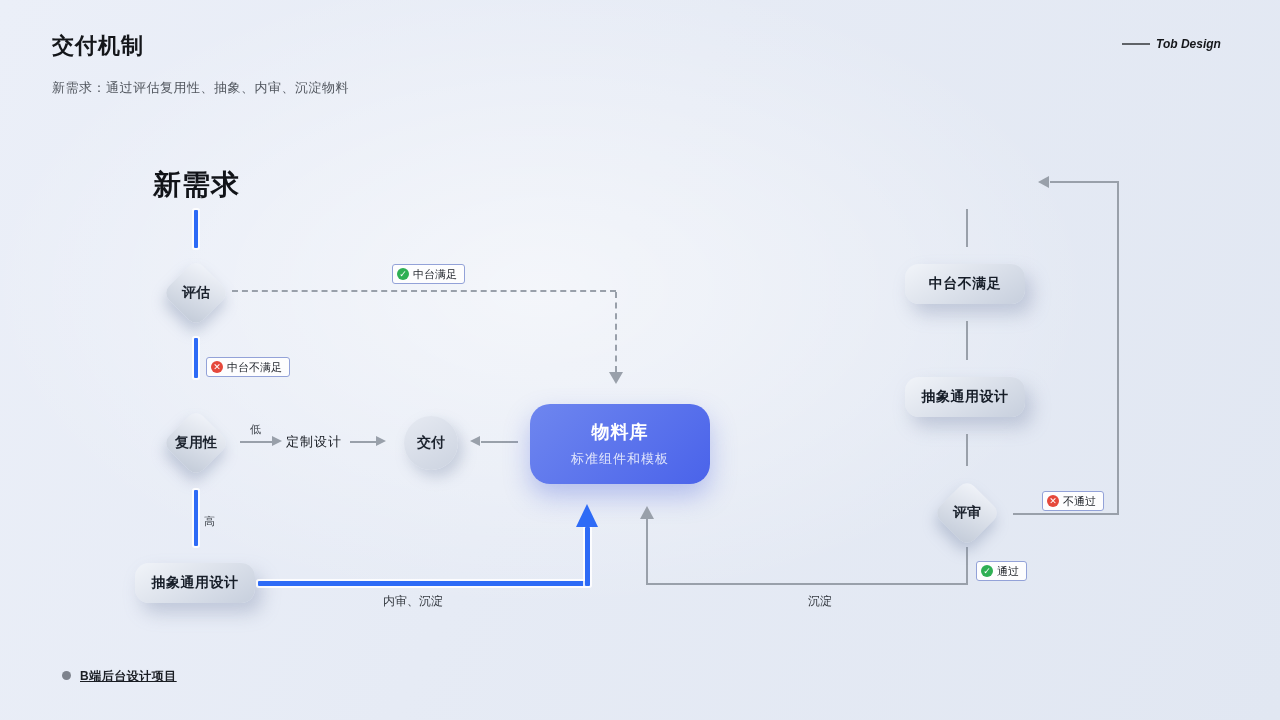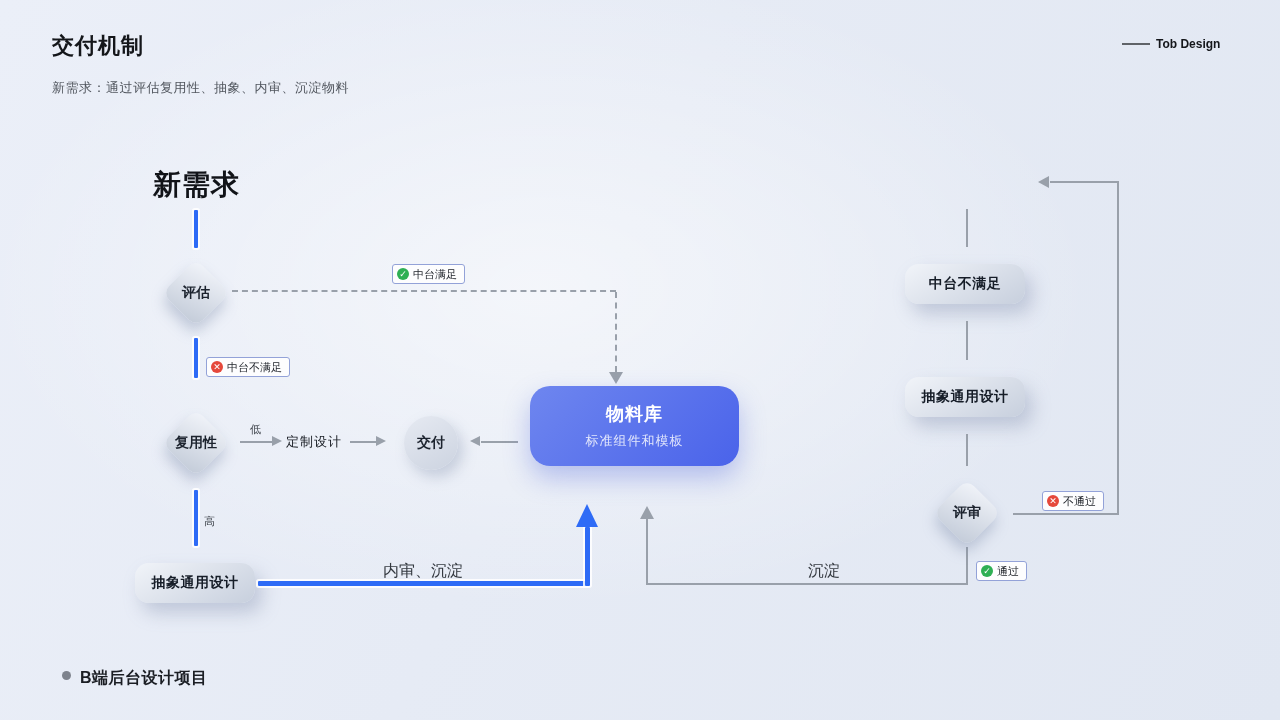--- a/index.html
+++ b/index.html
@@ -7,24 +7,24 @@
     position:relative;width:1280px;height:720px;overflow:hidden;
     font-family:"Liberation Sans","DejaVu Sans",sans-serif;
     background:
       radial-gradient(900px 520px at 42% 40%, rgba(255,255,255,.55), rgba(255,255,255,0) 62%),
       linear-gradient(115deg,#ebeff8 0%,#e6ebf5 45%,#e1e7f2 100%);
   }
   .abs{position:absolute;}
   
   .title{font-size:22px;font-weight:700;color:#14161a;letter-spacing:1px;}
   .subtitle{font-size:13px;color:#51565e;letter-spacing:.5px;}
-  .brand{font-size:12px;font-weight:700;color:#14161a;}
+  .brand{font-size:12px;font-weight:700;color:#14161a;font-style:italic;}
   .col-heading{font-size:28px;font-weight:700;color:#111318;letter-spacing:1px;}
   .small-lbl{font-size:11px;color:#3c4149;}
-  .mid-lbl{font-size:16px;color:#33383f;}
+  .mid-lbl{font-size:12px;color:#33383f;margin-top:32px;}
   .bold-node{font-size:13px;font-weight:400;color:#14181f;letter-spacing:1px;}
   
   .hline{position:absolute;height:2px;background:#99a0aa;}
   .vline{position:absolute;width:2px;background:#99a0aa;}
   .dash-h{position:absolute;border-top:2px dashed #99a0aa;}
   .dash-v{position:absolute;border-left:2px dashed #99a0aa;}
   .blue-line{position:absolute;background:#2e6bf6;border-radius:1px;box-shadow:0 0 0 2px rgba(255,255,255,.85);}
   .tri{position:absolute;width:0;height:0;}
   
   .diamond{position:absolute;width:66px;height:66px;}
@@ -35,37 +35,37 @@
     font-size:14px;font-weight:700;color:#1c232e;}
   .softbox{position:absolute;display:flex;align-items:center;justify-content:center;
     background:linear-gradient(150deg,#f1f4f9 0%,#c7cfdd 100%);border-radius:14px;
     box-shadow:7px 10px 18px rgba(125,140,170,.38);
     font-size:14px;font-weight:700;color:#161d28;letter-spacing:.5px;}
   .circle{position:absolute;width:54px;height:54px;border-radius:50%;
     background:linear-gradient(150deg,#e6eaf2 0%,#ccd3e0 100%);
     box-shadow:5px 7px 14px rgba(125,140,170,.35);
     display:flex;align-items:center;justify-content:center;
     font-size:14px;font-weight:700;color:#1c232e;}
-  .material{position:absolute;left:530px;top:386px;width:209px;height:80px;border-radius:20px;
+  .material{position:absolute;left:530px;top:404px;width:180px;height:80px;border-radius:20px;
     background:linear-gradient(135deg,#6e86ef 0%,#4a63ea 100%);
     box-shadow:0 12px 26px rgba(90,110,220,.38);
     display:flex;flex-direction:column;align-items:center;justify-content:center;gap:6px;color:#fff;}
   .material .m-title{font-size:18px;font-weight:700;letter-spacing:1px;}
   .material .m-sub{font-size:13px;color:rgba(255,255,255,.82);letter-spacing:1px;}
   
   .badge{position:absolute;display:inline-flex;align-items:center;gap:4px;height:20px;box-sizing:border-box;
     background:#fdfdfe;border:1px solid #93a2d8;border-radius:3px;padding:2px 7px 2px 4px;
     font-size:11px;color:#1c2027;}
   .bicon{width:12px;height:12px;border-radius:50%;color:#fff;font-size:9px;line-height:12px;
     text-align:center;font-weight:700;flex:0 0 12px;}
   .bicon.green{background:#2faf54;}
   .bicon.red{background:#e5483b;}
   
   .dot{position:absolute;width:9px;height:9px;border-radius:50%;background:#7e838d;}
-  .footer-lbl{font-size:16px;font-weight:600;color:#1b1e24;letter-spacing:.5px;}
+  .footer-lbl{font-size:12px;font-weight:600;color:#1b1e24;letter-spacing:.5px;text-decoration:underline;}
   .brand-dash{position:absolute;width:28px;height:2px;background:#5f6368;}
 </style>
 </head>
 <body>
 
 <div class="canvas">
 
   <div class="abs title" style="left:52px;top:31px;">交付机制</div>
   <div class="abs subtitle" style="left:52px;top:79px;">新需求：通过评估复用性、抽象、内审、沉淀物料</div>
   <div class="brand-dash" style="left:1122px;top:43px;"></div>

